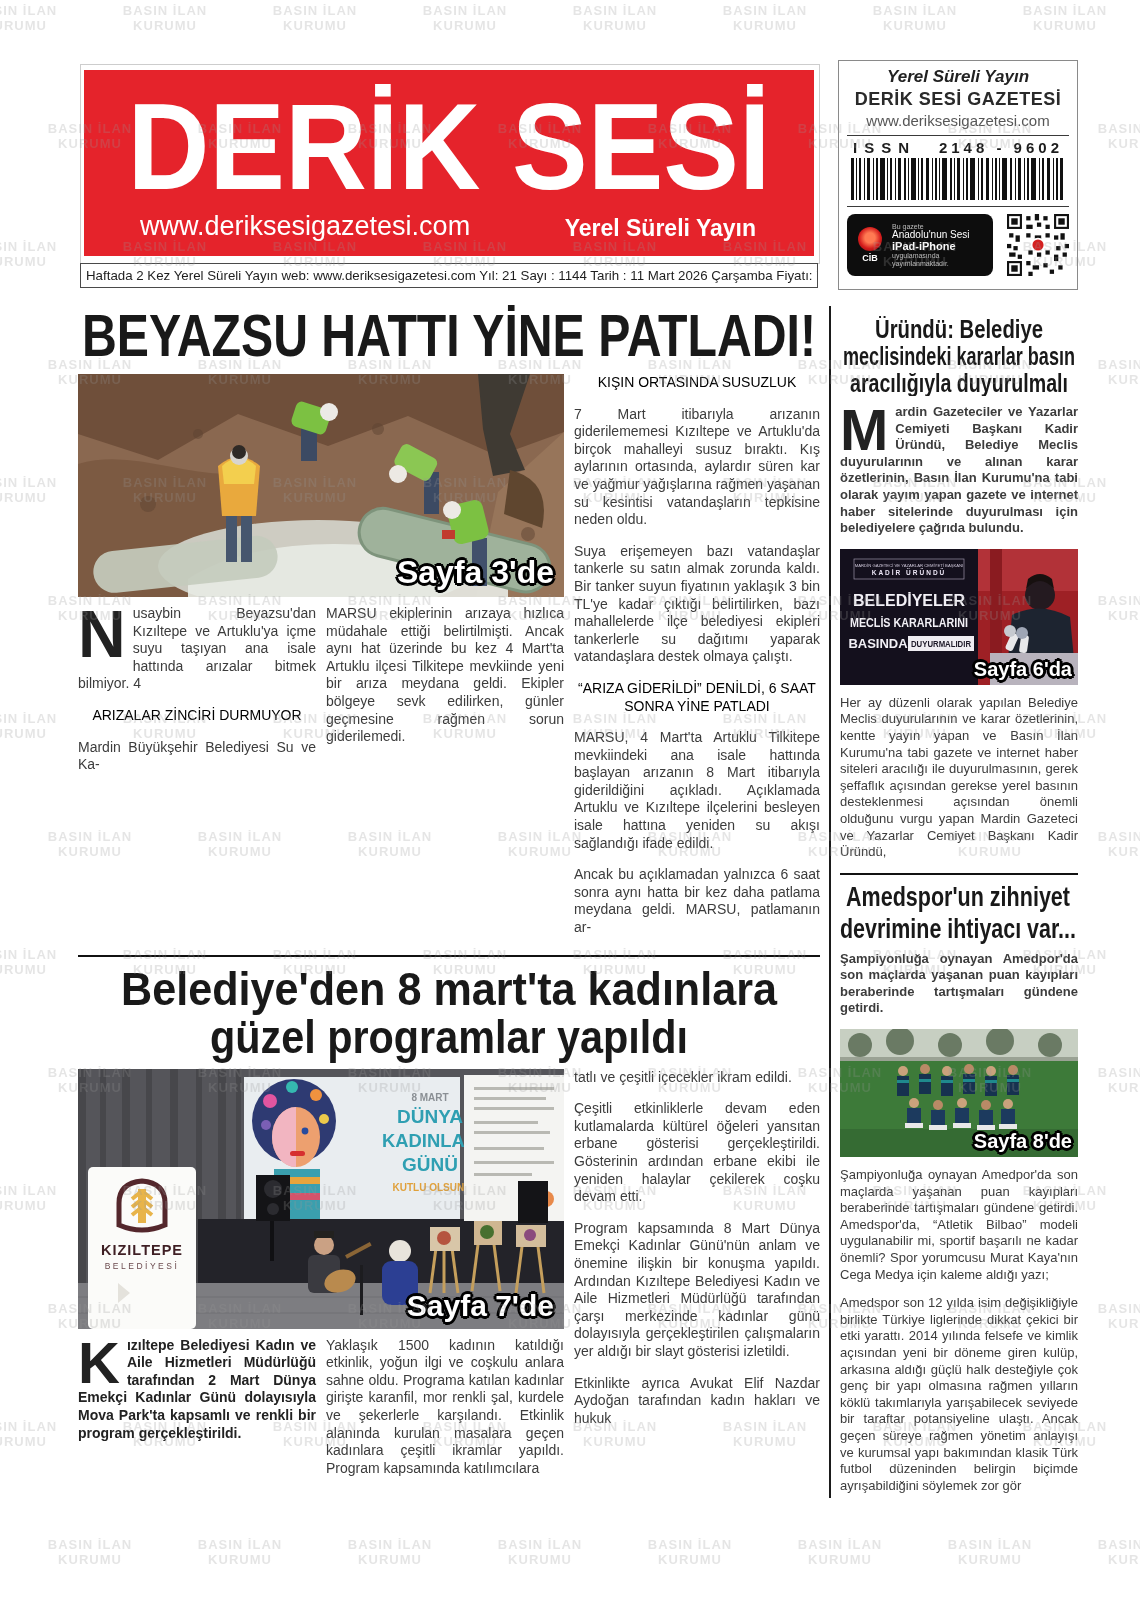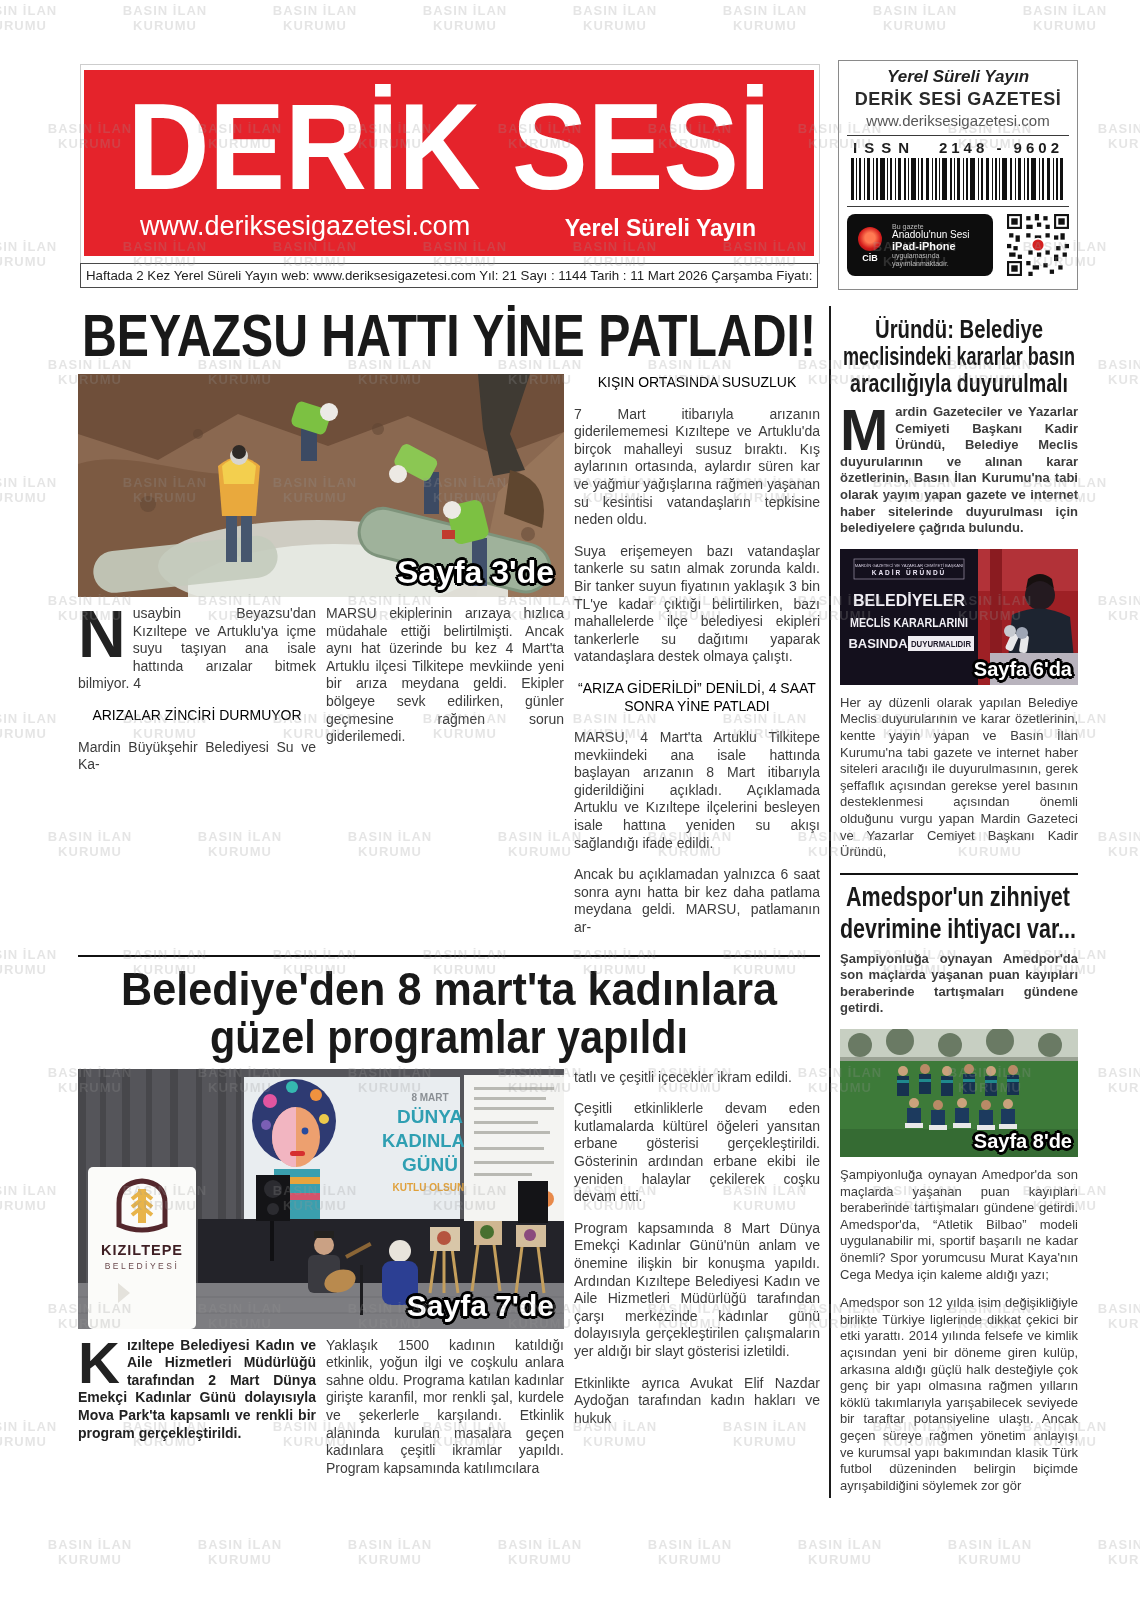--- a/index.html
+++ b/index.html
@@ -287,21 +287,21 @@
         <div class="w238 colgap">
           <p>MARSU ekiplerinin arızaya hızlıca müdahale ettiği belirtilmişti. Ancak aynı hat üzerinde bu kez 4 Mart'ta Artuklu ilçesi Tilkitepe mevkiinde yeni bir arıza meydana geldi. Ekipler bölgeye sevk edilirken, günler geçmesine rağmen sorun giderilemedi.</p>
         </div>
       </div>
     </div>
 
     <div class="w246 colgap body-txt">
       <p class="subhead">KIŞIN ORTASINDA SUSUZLUK</p>
       <p>7 Mart itibarıyla arızanın giderilememesi Kızıltepe ve Artuklu'da birçok mahalleyi susuz bıraktı. Kış aylarının ortasında, aylardır süren kar ve yağmur yağışlarına rağmen yaşanan su kesintisi vatandaşların tepkisine neden oldu.</p>
       <p>Suya erişemeyen bazı vatandaşlar tankerle su satın almak zorunda kaldı. Bir tanker suyun fiyatının yaklaşık 3 bin TL'ye kadar çıktığı belirtilirken, bazı mahallelerde ilçe belediyesi ekipleri tankerlerle su dağıtımı yaparak vatandaşlara destek olmaya çalıştı.</p>
-      <p class="subhead">“ARIZA GİDERİLDİ” DENİLDİ, 4 SAAT SONRA YİNE PATLADI</p>
+      <p class="subhead">“ARIZA GİDERİLDİ” DENİLDİ, 6 SAAT SONRA YİNE PATLADI</p>
       <p>MARSU, 4 Mart'ta Artuklu Tilkitepe mevkiindeki ana isale hattında başlayan arızanın 8 Mart itibarıyla giderildiğini açıkladı. Açıklamada Artuklu ve Kızıltepe ilçelerini besleyen isale hattına yeniden su akışı sağlandığı ifade edildi.</p>
       <p>Ancak bu açıklamadan yalnızca 6 saat sonra aynı hatta bir kez daha patlama meydana geldi. MARSU, patlamanın ar-</p>
     </div>
   </div>
 
   <div class="hr"></div>
 
   <svg width="742" height="100" viewBox="0 0 742 100" class="headline-svg">
     <text x="371" y="42" text-anchor="middle" font-size="46" font-weight="bold" fill="#191919" textLength="656" lengthAdjust="spacingAndGlyphs">Belediye'den 8 mart'ta kadınlara</text>
     <text x="371" y="90" text-anchor="middle" font-size="46" font-weight="bold" fill="#191919" textLength="478" lengthAdjust="spacingAndGlyphs">güzel programlar yapıldı</text>

